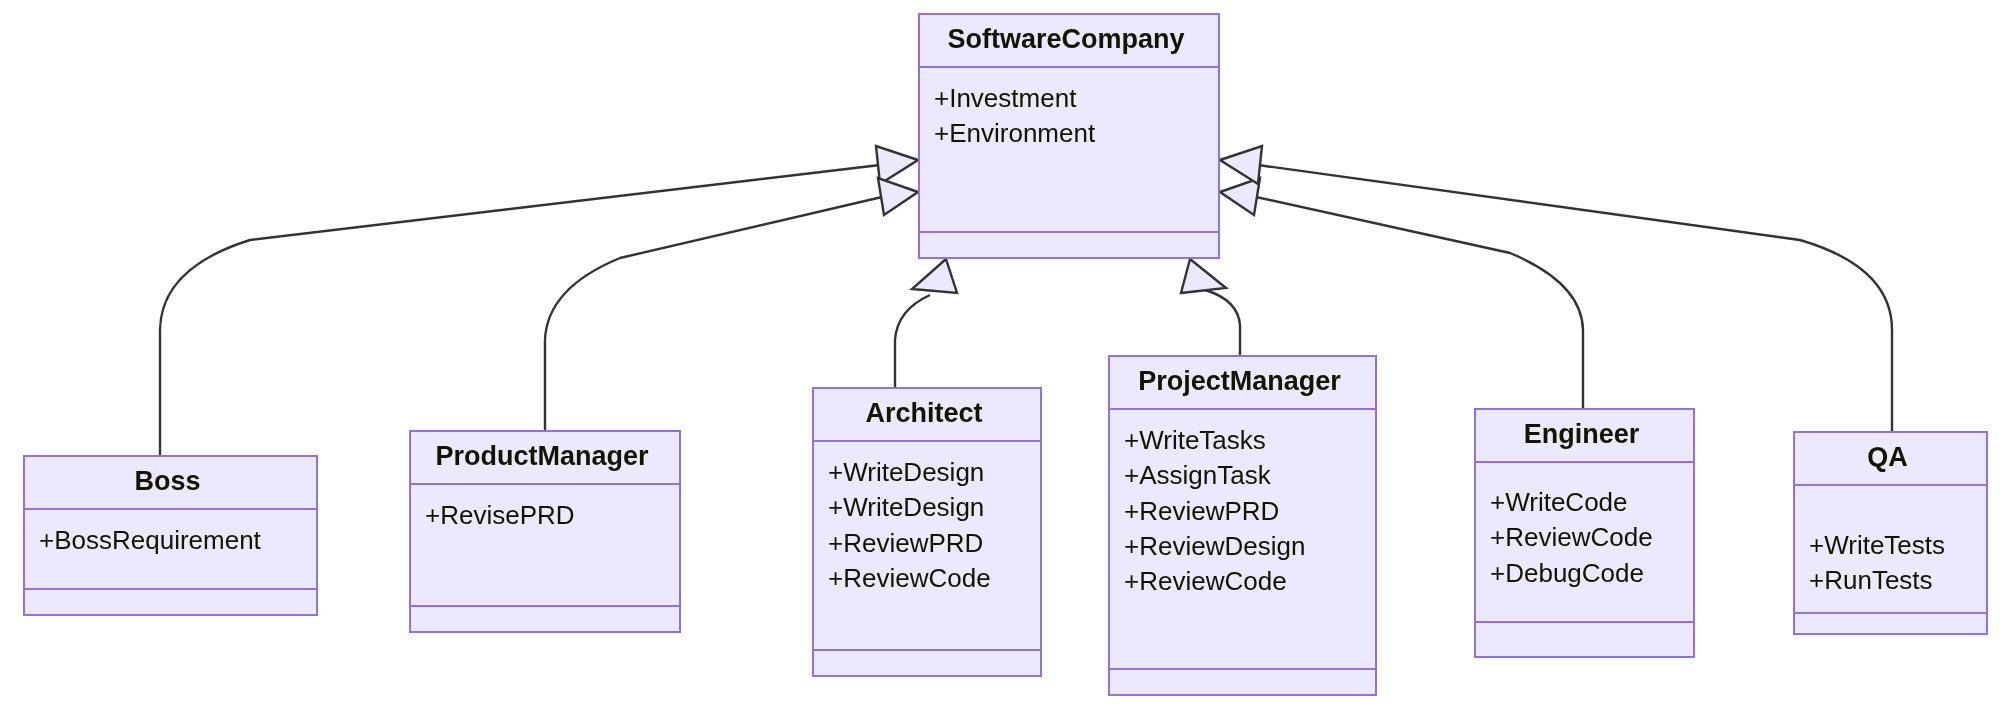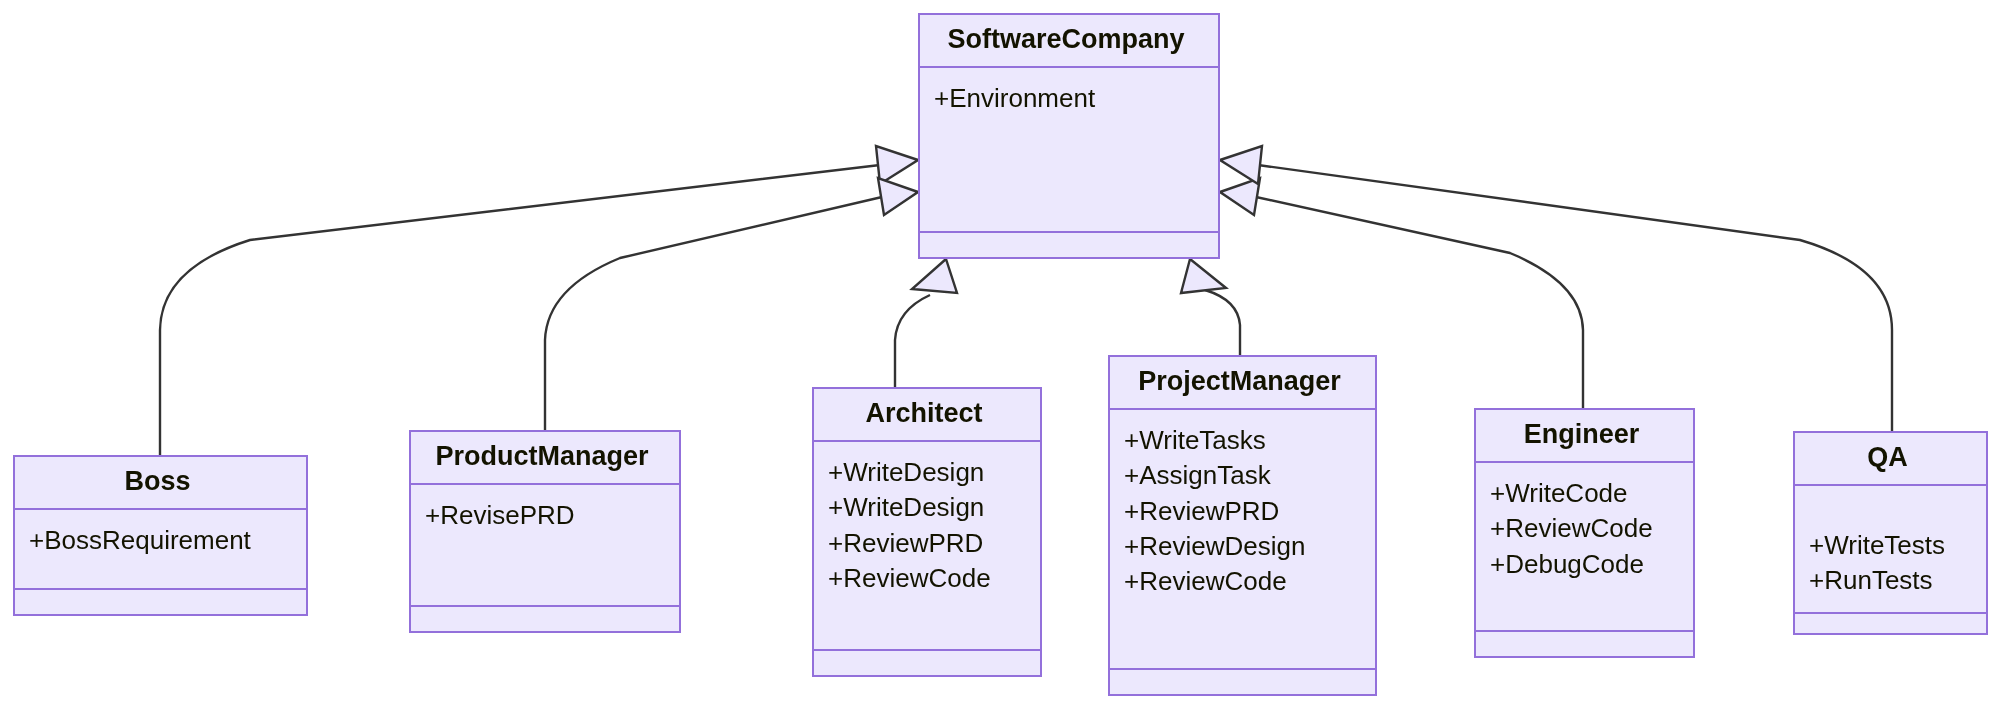--- a/index.html
+++ b/index.html
@@ -96,26 +96,27 @@
 
     <g>
       <path d="M 1892 431 L 1892 330 Q 1892 267 1800 240 L 1258 165" fill="none" stroke="#333333" stroke-width="2.4"></path>
       <polygon points="1220,160 1262,146 1258,184" fill="#ECE8FD" stroke="#333333" stroke-width="2.4" stroke-linejoin="miter"></polygon>
     </g>
   </svg>
 
   <div class="node" style="left:918px; top:13px; width:302px; height:246px;">
     <div class="node-title">SoftwareCompany</div>
     <div class="node-members">
+      <div class="member">+Investment</div>
       <div class="member">+Environment</div>
     </div>
     <div class="node-methods"></div>
   </div>
 
-  <div class="node" style="left:13px; top:455px; width:295px; height:161px;">
+  <div class="node" style="left:23px; top:455px; width:295px; height:161px;">
     <div class="node-title">Boss</div>
     <div class="node-members">
       <div class="member">+BossRequirement</div>
     </div>
     <div class="node-methods"></div>
   </div>
 
   <div class="node" style="left:409px; top:430px; width:272px; height:203px;">
     <div class="node-title">ProductManager</div>
     <div class="node-members">
@@ -140,21 +141,21 @@
     <div class="node-members">
       <div class="member">+WriteTasks</div>
       <div class="member">+AssignTask</div>
       <div class="member">+ReviewPRD</div>
       <div class="member">+ReviewDesign</div>
       <div class="member">+ReviewCode</div>
     </div>
     <div class="node-methods"></div>
   </div>
 
-  <div class="node" style="left:1474px; top:408px; width:221px; height:250px;">
+  <div class="node" style="left:1474px; top:408px; width:221px; height:250px;gap:9px;">
     <div class="node-title">Engineer</div>
     <div class="node-members">
       <div class="member">+WriteCode</div>
       <div class="member">+ReviewCode</div>
       <div class="member">+DebugCode</div>
     </div>
     <div class="node-methods"></div>
   </div>
 
   <div class="node" style="left:1793px; top:431px; width:195px; height:204px;gap:29px;">

